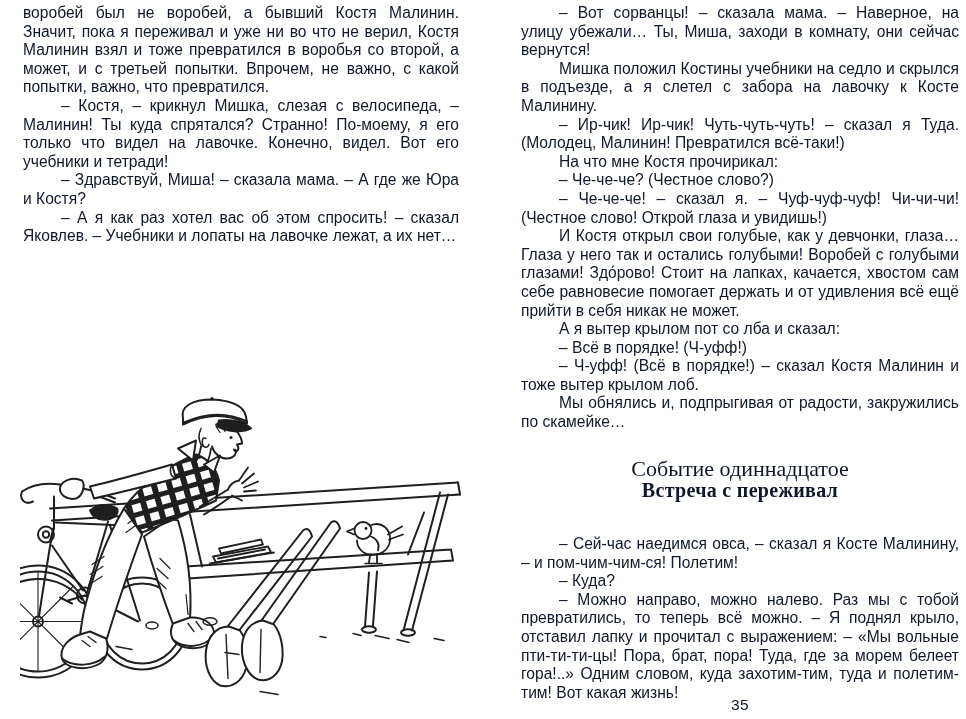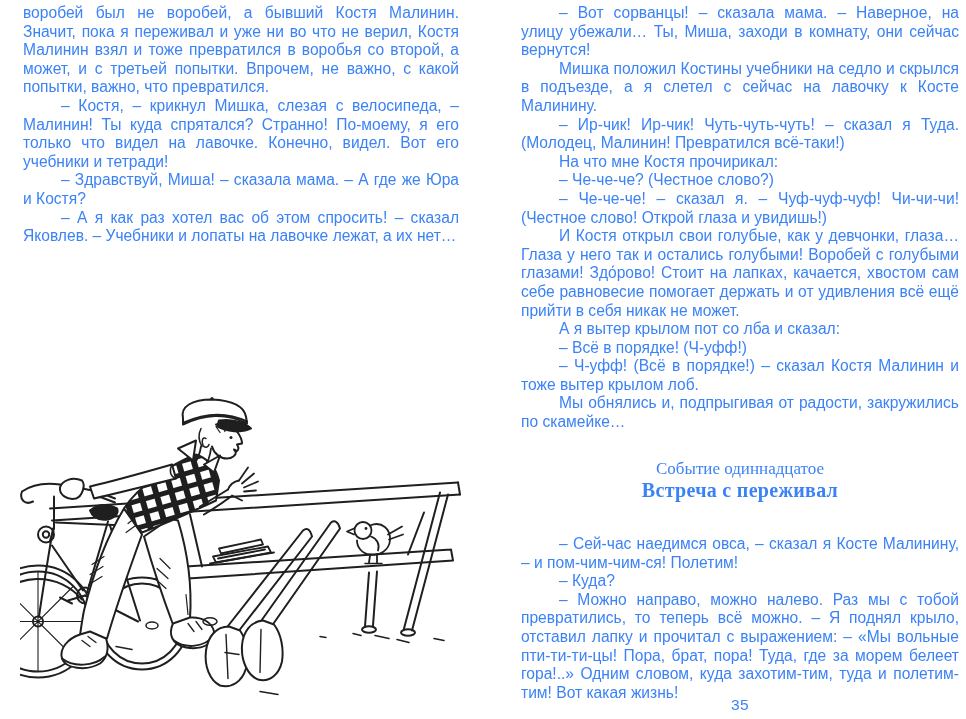--- a/index.html
+++ b/index.html
@@ -1,30 +1,30 @@
 <!DOCTYPE html>
 <html><head>
 <meta charset="utf-8">
 <style>
   html, body { margin: 0; padding: 0; background: #ffffff; }
   .page {
     position: relative; width: 966px; height: 719px; background: #ffffff;
-    overflow: hidden; color: #3b82f6;
+    overflow: hidden; color: #0f172a;
     font-family: "Liberation Sans", "DejaVu Sans", sans-serif;
   }
   .col { position: absolute; font-size: 15.6px; line-height: 18.6px; }
   .col-left  { left: 23px;  top: 4px; width: 436px; }
   .col-right { left: 521px; top: 4px; width: 438px; height: 712px; }
   p.para { margin: 0; text-align: justify; text-align-last: left; }
   p.para.ind { text-indent: 38px; }
   .chapter {
     position: absolute; top: 456px; left: 0; width: 100%; text-align: center;
     font-family: "Liberation Serif", "DejaVu Serif", serif;
   }
-  .kicker { font-size: 17px; }
+  .kicker { font-size: 22px; }
   .title  { font-size: 20px; font-weight: bold; margin-top: 2px; letter-spacing: .3px; }
   .bottom-paras { position: absolute; top: 531px; left: 0; width: 100%; }
   .pagenum {
     position: absolute; top: 692px; left: 0; width: 100%;
     text-align: center; font-size: 15.5px; letter-spacing: .5px;
   }
   figure.illustration {
     position: absolute; left: 20px; top: 388px; width: 450px; height: 331px; margin: 0;
   }
   figure.illustration svg { display: block; width: 100%; height: 100%; }
@@ -174,21 +174,21 @@
           <ellipse cx="190" cy="233" rx="7" ry="3.8"></ellipse>
           <path d="M96,258 l16,3 M205,264 l14,2 M240,303 l18,3 M300,248 l6,1 M333,245 l8,2 M355,247 l14,3 M377,251 l12,3 M414,250 l10,2"></path>
         </g>
       </g>
     </svg>
   </figure>
 
   <div class="col col-right">
     <div>
         <p class="para ind">– Вот сорванцы! – сказала мама. – Наверное, на улицу убежали… Ты, Миша, заходи в комнату, они сейчас вернутся!</p>
-        <p class="para ind">Мишка положил Костины учебники на седло и скрылся в подъезде, а я слетел с сейчас на лавочку к Косте Малинину.</p>
+        <p class="para ind">Мишка положил Костины учебники на седло и скрылся в подъезде, а я слетел с забора на лавочку к Косте Малинину.</p>
         <p class="para ind">– Ир-чик! Ир-чик! Чуть-чуть-чуть! – сказал я Туда. (Молодец, Малинин! Превратился всё-таки!)</p>
         <p class="para ind">На что мне Костя прочирикал:</p>
         <p class="para ind">– Че-че-че? (Честное слово?)</p>
         <p class="para ind">– Че-че-че! – сказал я. – Чуф-чуф-чуф! Чи-чи-чи! (Честное слово! Открой глаза и увидишь!)</p>
         <p class="para ind">И Костя открыл свои голубые, как у девчонки, глаза… Глаза у него так и остались голубыми! Воробей с голубыми глазами! Здо́рово! Стоит на лапках, качается, хвостом сам себе равновесие помогает держать и от удивления всё ещё прийти в себя никак не может.</p>
         <p class="para ind">А я вытер крылом пот со лба и сказал:</p>
         <p class="para ind">– Всё в порядке! (Ч-уфф!)</p>
         <p class="para ind">– Ч-уфф! (Всё в порядке!) – сказал Костя Малинин и тоже вытер крылом лоб.</p>
         <p class="para ind">Мы обнялись и, подпрыгивая от радости, закружились по скамейке…</p>
       </div>

